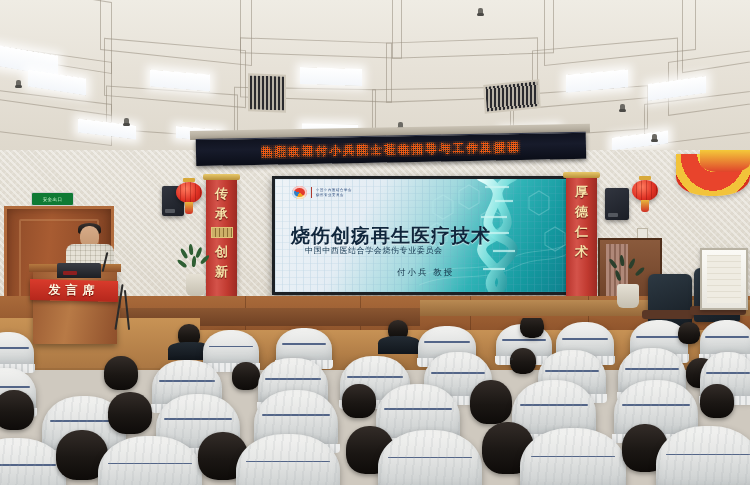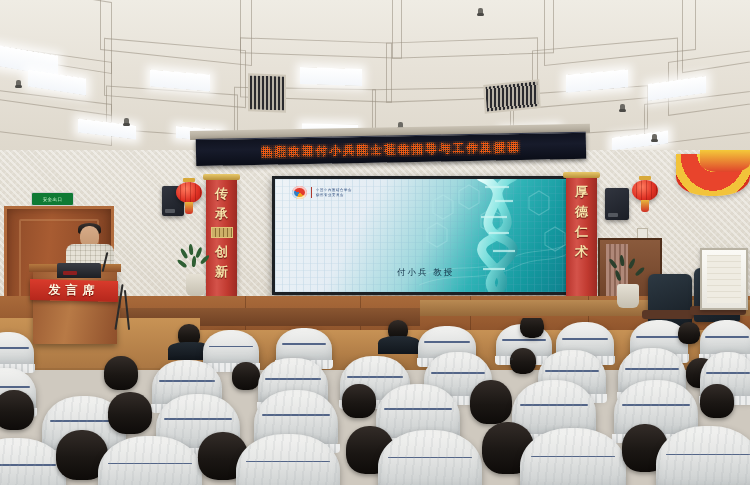--- a/index.html
+++ b/index.html
@@ -291,20 +291,22 @@
 
       <div class="scr-logo">
         <div class="logo-mark"></div>
         <div class="logo-bar"></div>
         <div class="logo-txt">
           <span>中国中西医结合学会</span>
           <span>烧伤专业委员会</span>
         </div>
       </div>
 
+      <div class="scr-title">烧伤创疡再生医疗技术</div>
+      <div class="scr-sub">中国中西医结合学会烧伤专业委员会</div>
       <div class="scr-pres">付小兵  教授</div>
     </div>
   </div>
 
   <div class="scroll scroll-left">
     <div class="gly">传</div>
     <div class="gly">承</div>
     <div class="seal"></div>
     <div class="gly">创</div>
     <div class="gly">新</div>

